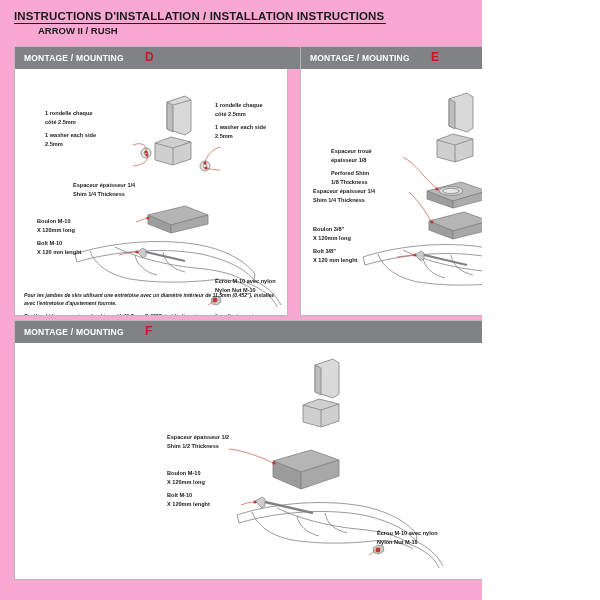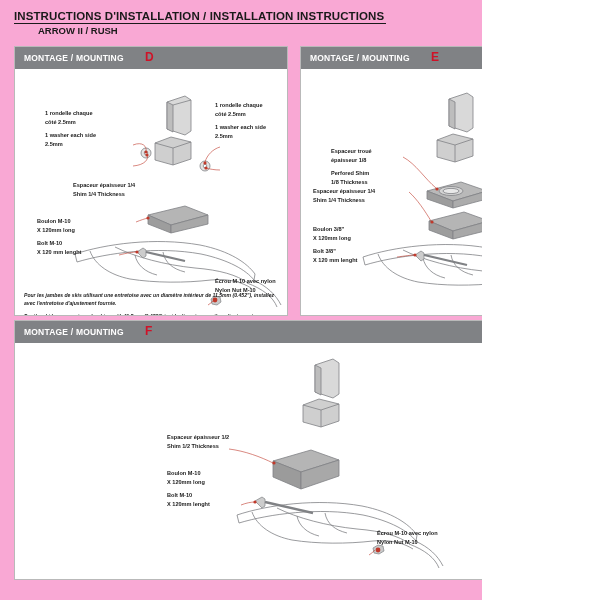--- a/index.html
+++ b/index.html
@@ -74,20 +74,21 @@
     position: absolute;
     background: #ffffff;
     border: 1px solid #b9b9b9;
   }
   .panel-head {
     position: absolute;
     left: 0; top: 0;
     height: 22px;
     background: #808285;
     width: 100%;
+    padding-left: 20px;
   }
   .panel-head-label {
     position: absolute;
     left: 9px; top: 6px;
     font-size: 8.5px;
     font-weight: bold;
     color: #ffffff;
     letter-spacing: 0.2px;
     white-space: nowrap;
   }

